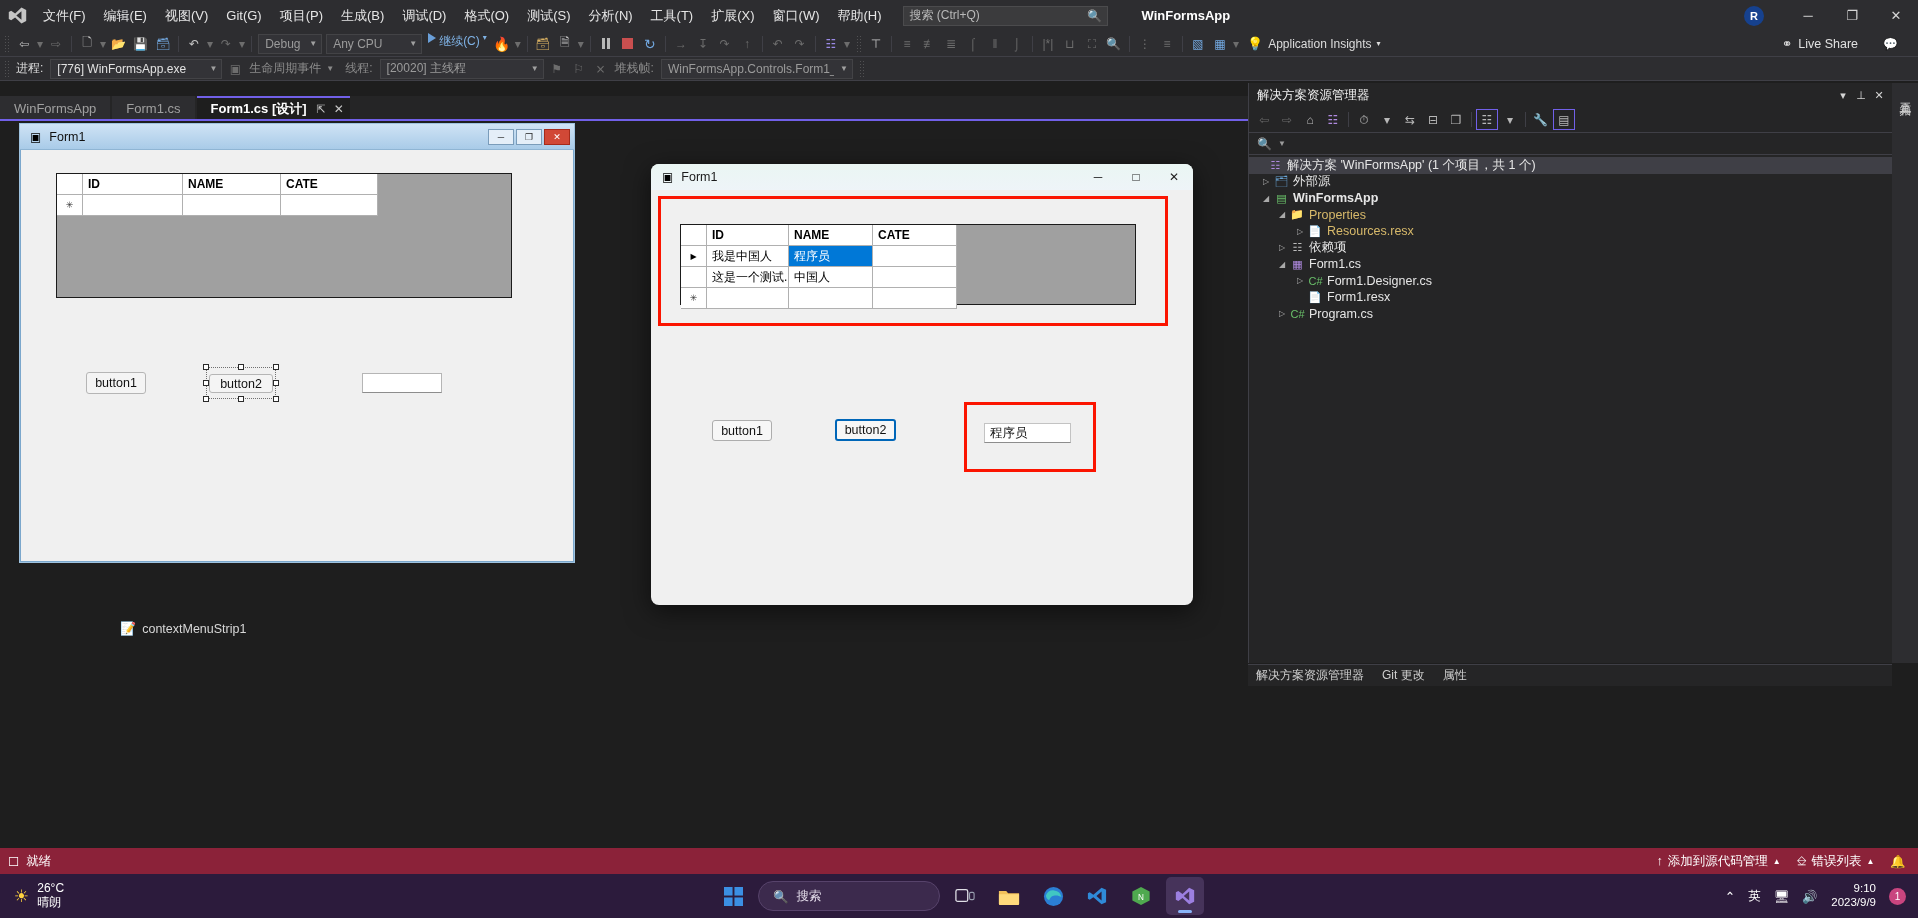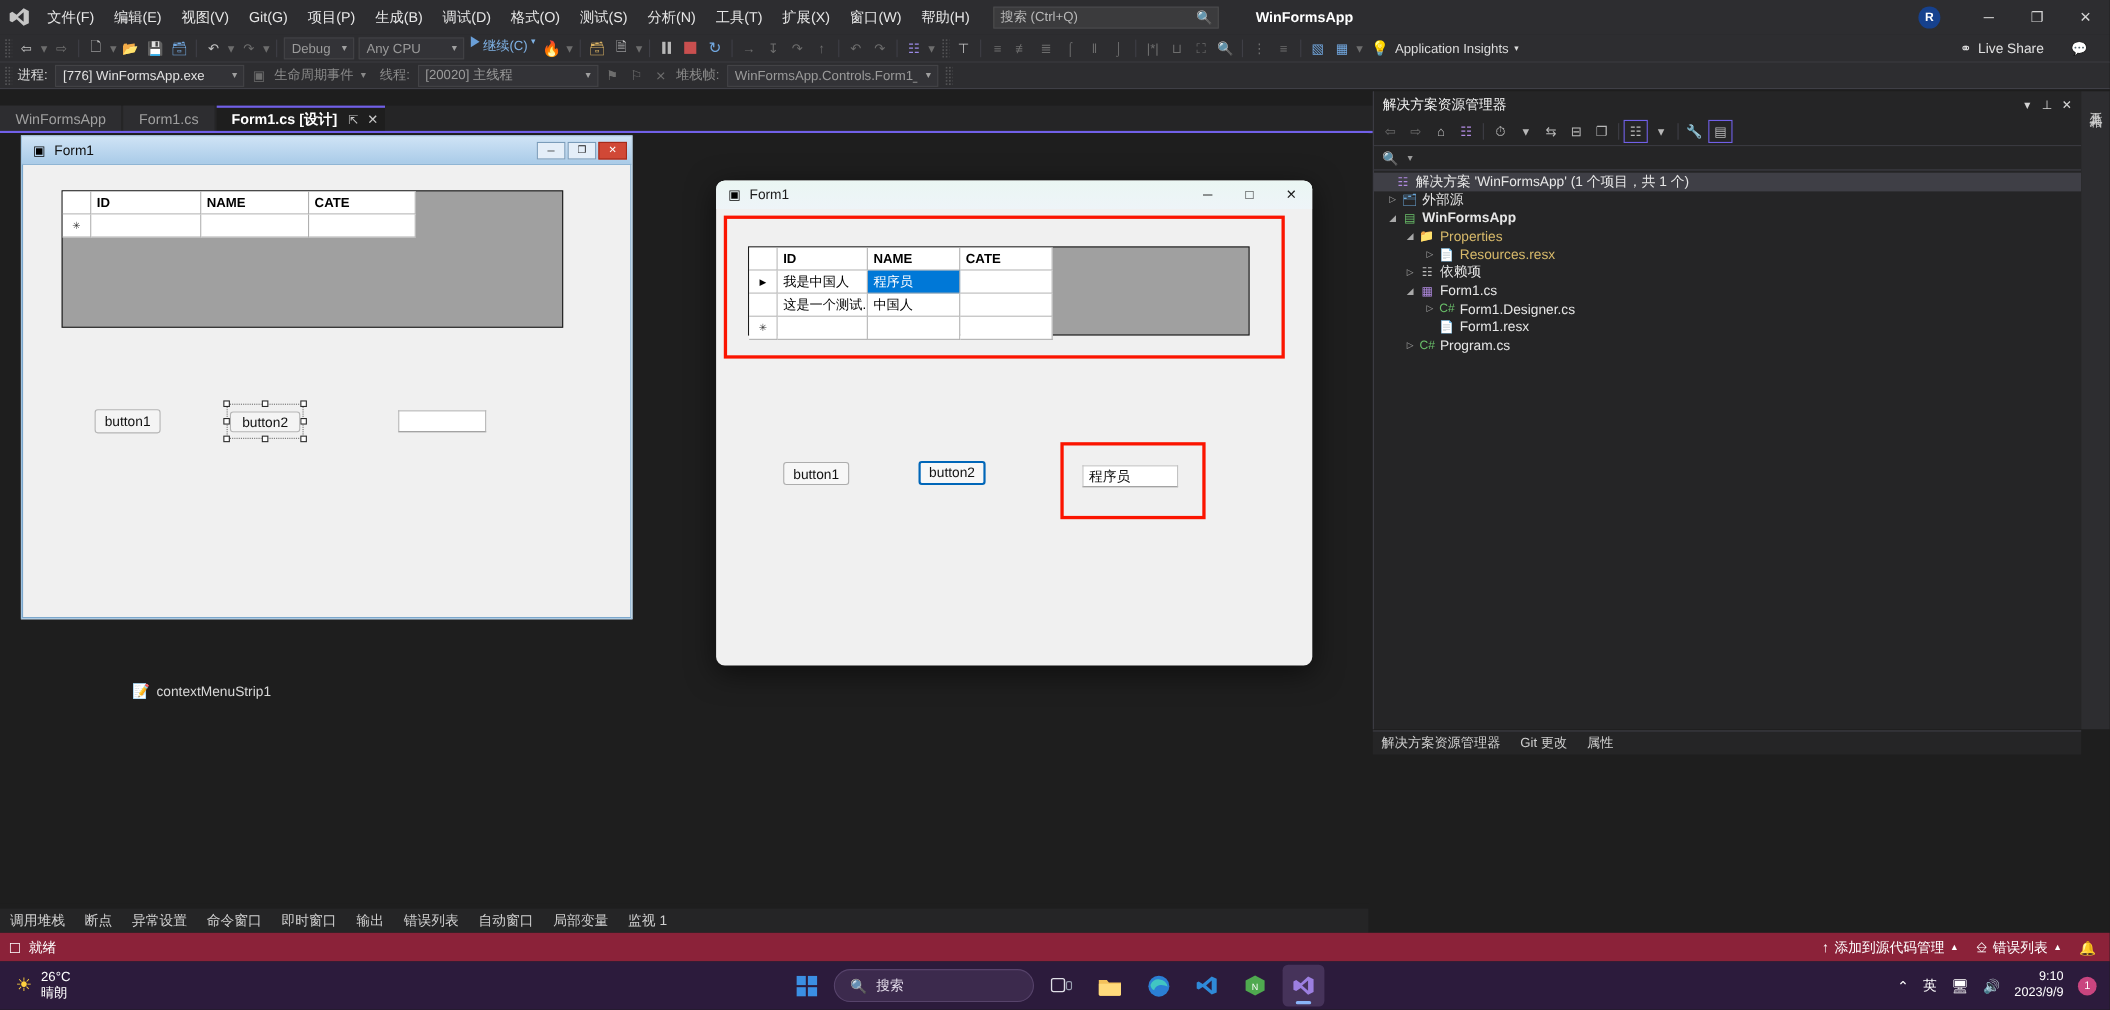--- a/index.html
+++ b/index.html
@@ -633,32 +633,20 @@
   <div class="vtabs">
     <span class="vt">工具箱</span>
   </div>
 
   <div class="sln-foot">
     <span>解决方案资源管理器</span>
     <span>Git 更改</span>
     <span>属性</span>
   </div>
 
-  <div class="btabs">
-    <span class="btab">调用堆栈</span>
-    <span class="btab">断点</span>
-    <span class="btab">异常设置</span>
-    <span class="btab">命令窗口</span>
-    <span class="btab">即时窗口</span>
-    <span class="btab">输出</span>
-    <span class="btab">错误列表</span>
-    <span class="btab">自动窗口</span>
-    <span class="btab">局部变量</span>
-    <span class="btab">监视 1</span>
-  </div>
 
   <div class="statusbar">
     <div class="sb-left">
       <span>☐</span>
       <span>就绪</span>
     </div>
     <div class="sb-right">
       <div class="sb-item">
         <span>↑</span>
         <span>添加到源代码管理</span>

